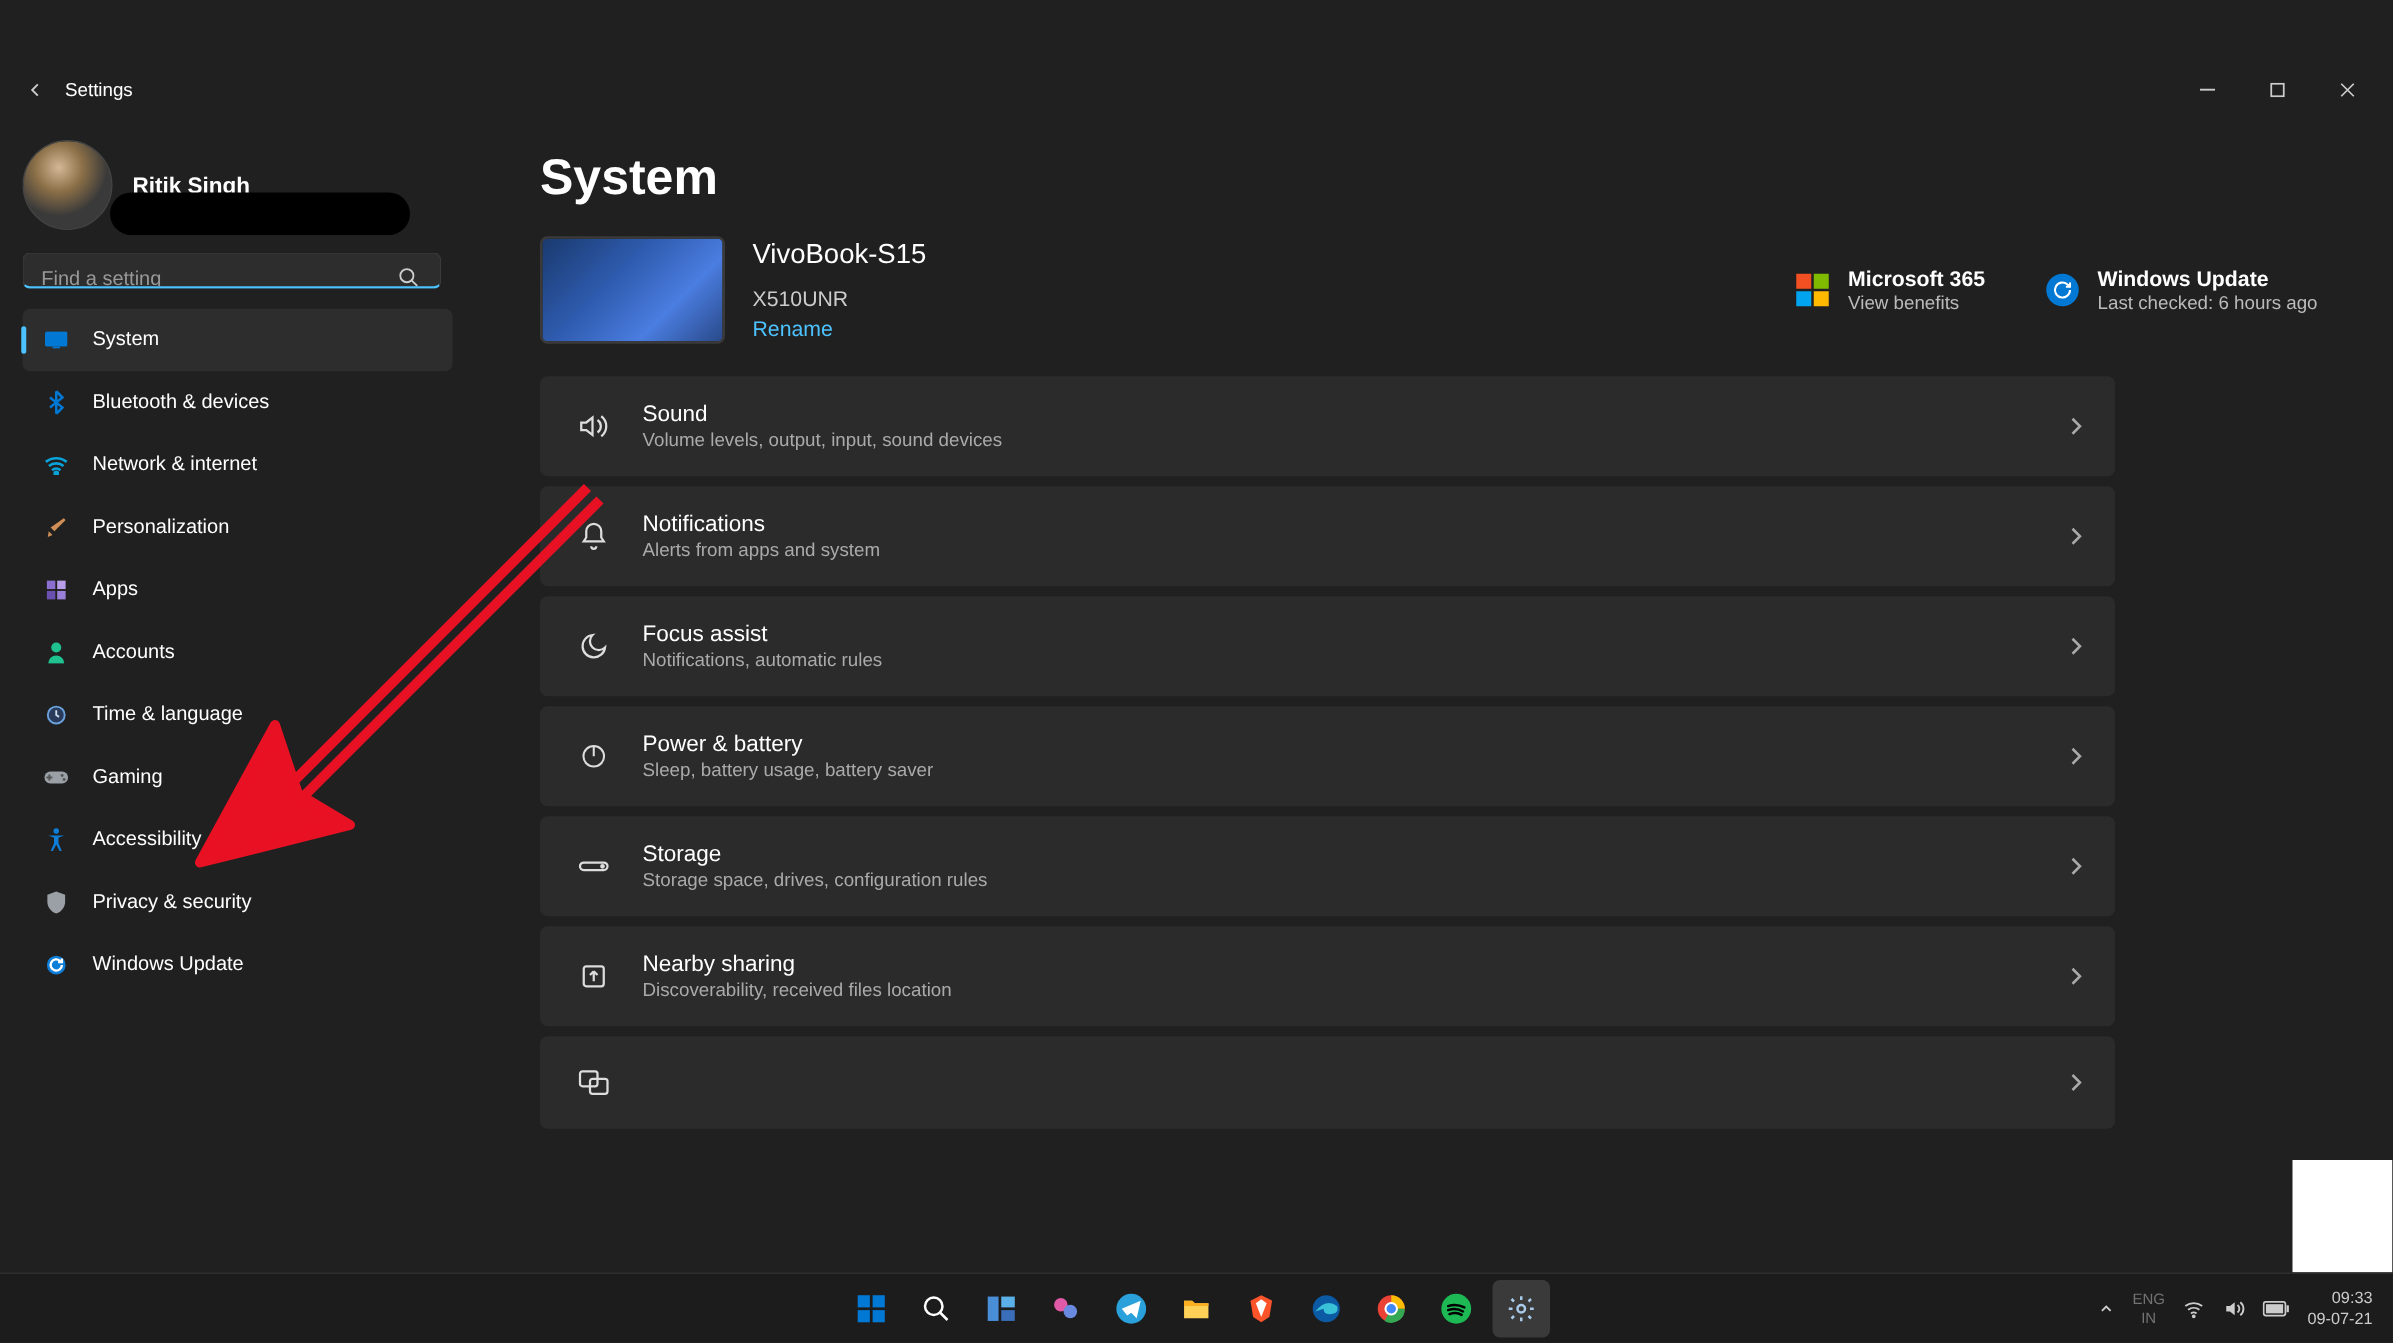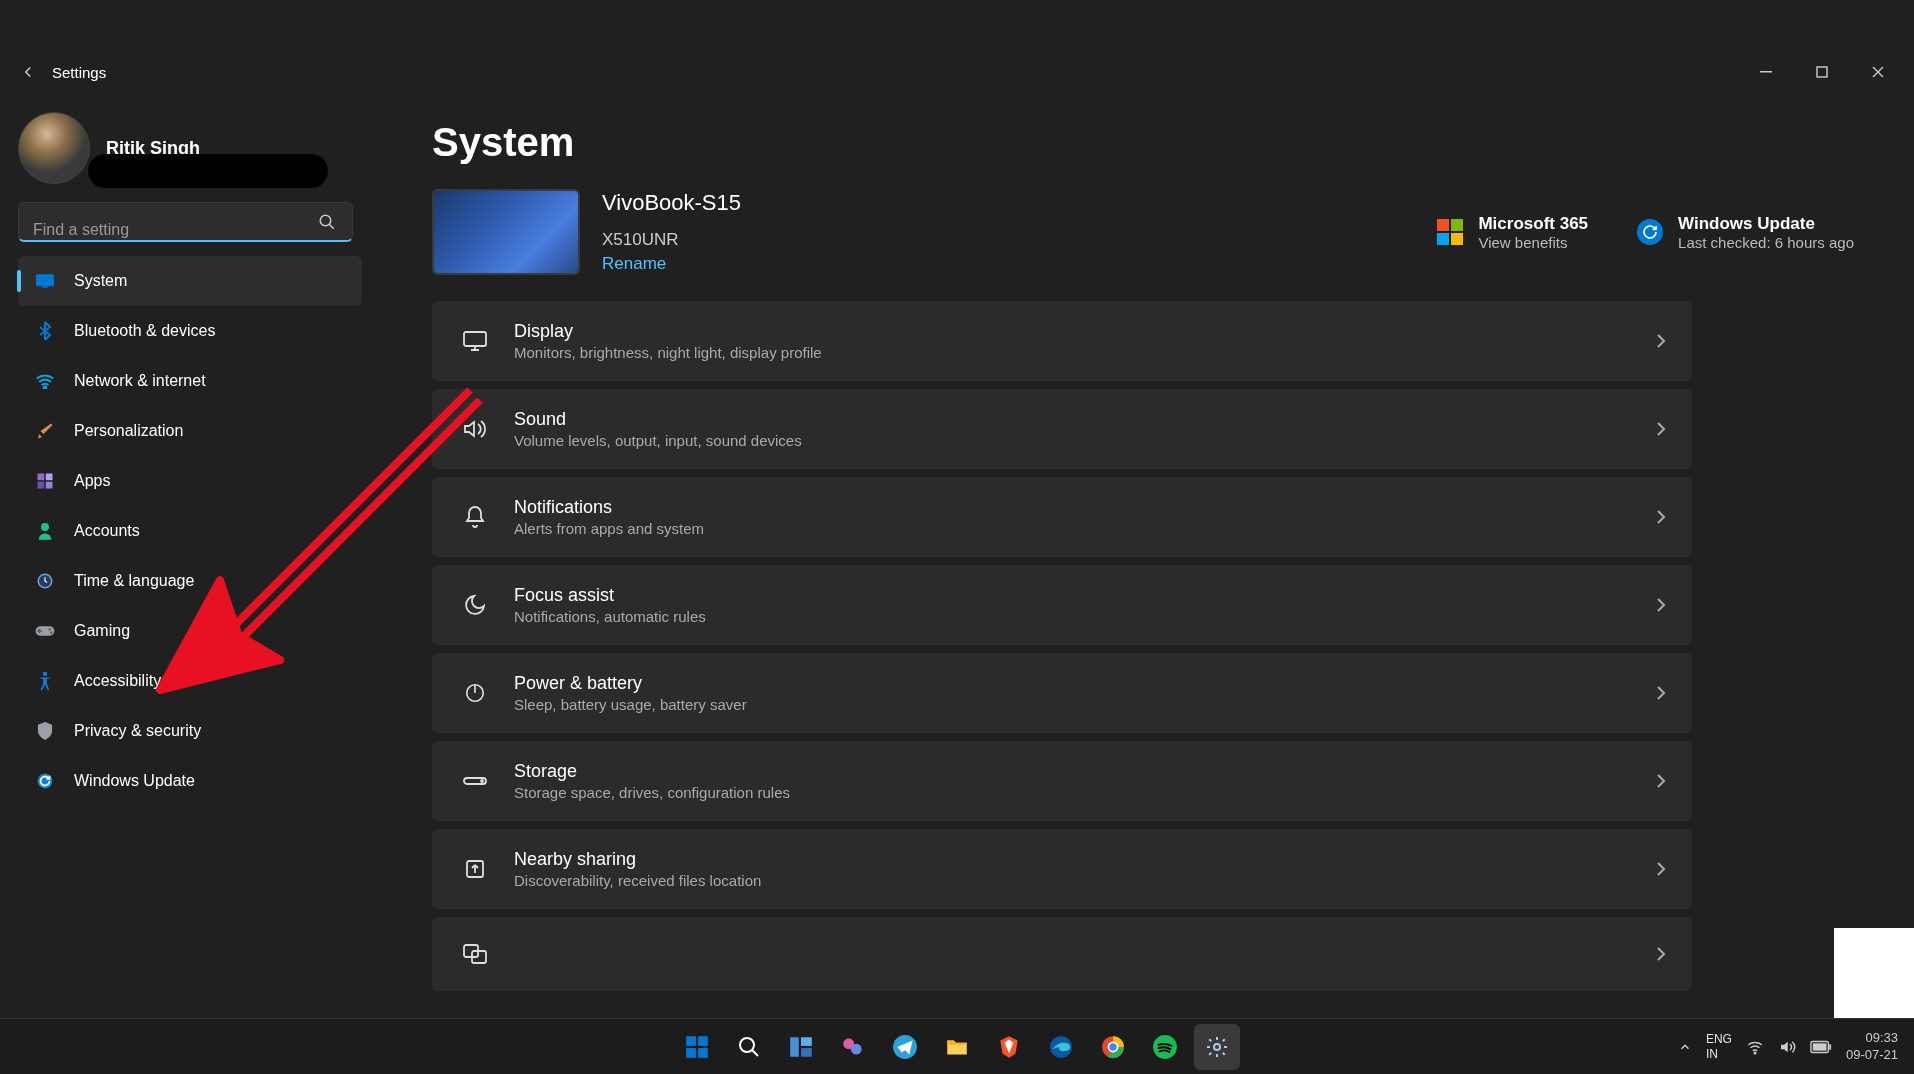--- a/index.html
+++ b/index.html
@@ -64,21 +64,21 @@
   .avatar-redact {
     position:absolute;
     left:70px;top:42px;
     width:240px;height:34px;
     background:#000;border-radius:18px;
   }
   .user-name { font-size:18px;font-weight:600; }
   .search-wrap { position:relative; margin-bottom:14px; }
   .search {
     width: 335px;
-    height: 40px;
+    height: 29px;
     background: #2d2d2d;
     border: 1px solid #3a3a3a;
     border-bottom: 2px solid #4cc2ff;
     border-radius: 6px;
     color: #bbb;
     padding: 16px 44px 0 14px;
     font-size:16px;
   }
   .search::placeholder { color:#999; }
   .search-icon {
@@ -175,21 +175,21 @@
     cursor:pointer;font-size:20px;
     background:transparent;
   }
   .tb-item.active {
     background:#3a3a3a;
   }
   .taskbar-right {
     margin-left:auto;display:flex;align-items:center;gap:14px;padding-right:16px;
   }
   .tray-icon { color:#ccc;font-size:16px;cursor:pointer; }
-  .lang { font-size:12px;color:#e5e5e5;line-height:1.2;cursor:pointer; }
+  .lang { font-size:12px;color:#737373;text-align:center;line-height:1.2;cursor:pointer; }
   .clock { font-size:13px;color:#ccc;text-align:right;line-height:1.3;cursor:pointer; }
   .white-box {
     position:absolute;right:0;bottom:56px;
     width:80px;height:90px;background:#fff;
   }
   svg { display:block; }
 </style>
 </head>
 <body>
 
@@ -382,37 +382,20 @@
             <div class="dr-sub">Last checked: 6 hours ago</div>
           </div>
         </div>
       </div>
     </div>
 
     <div class="cards" id="cards">
         <div class="card">
           <div class="card-icon">
             <svg width="26" height="22" viewBox="0 0 26 22" fill="none" stroke="currentColor" stroke-width="1.8">
-              <rect x="2" y="2" width="22" height="14" rx="2"></rect>
-              <path d="M9 20h8M13 16v4"></path>
-            </svg>
-          </div>
-    <div>
-            <div class="card-title">Display</div>
-    <div class="card-sub">Monitors, brightness, night light, display profile</div>
-          </div>
-    <div class="card-chevron">
-            <svg width="10" height="16" viewBox="0 0 10 16" fill="none" stroke="currentColor" stroke-width="2">
-              <path d="M2 2l6 6-6 6"></path>
-            </svg>
-          </div>
-        </div>
-        <div class="card">
-          <div class="card-icon">
-            <svg width="26" height="22" viewBox="0 0 26 22" fill="none" stroke="currentColor" stroke-width="1.8">
               <path d="M3 8v6h4l5 4V4L7 8H3z"></path>
               <path d="M16 6a6 6 0 0 1 0 10M19 3a10 10 0 0 1 0 16"></path>
             </svg>
           </div>
     <div>
             <div class="card-title">Sound</div>
     <div class="card-sub">Volume levels, output, input, sound devices</div>
           </div>
     <div class="card-chevron">
             <svg width="10" height="16" viewBox="0 0 10 16" fill="none" stroke="currentColor" stroke-width="2">

